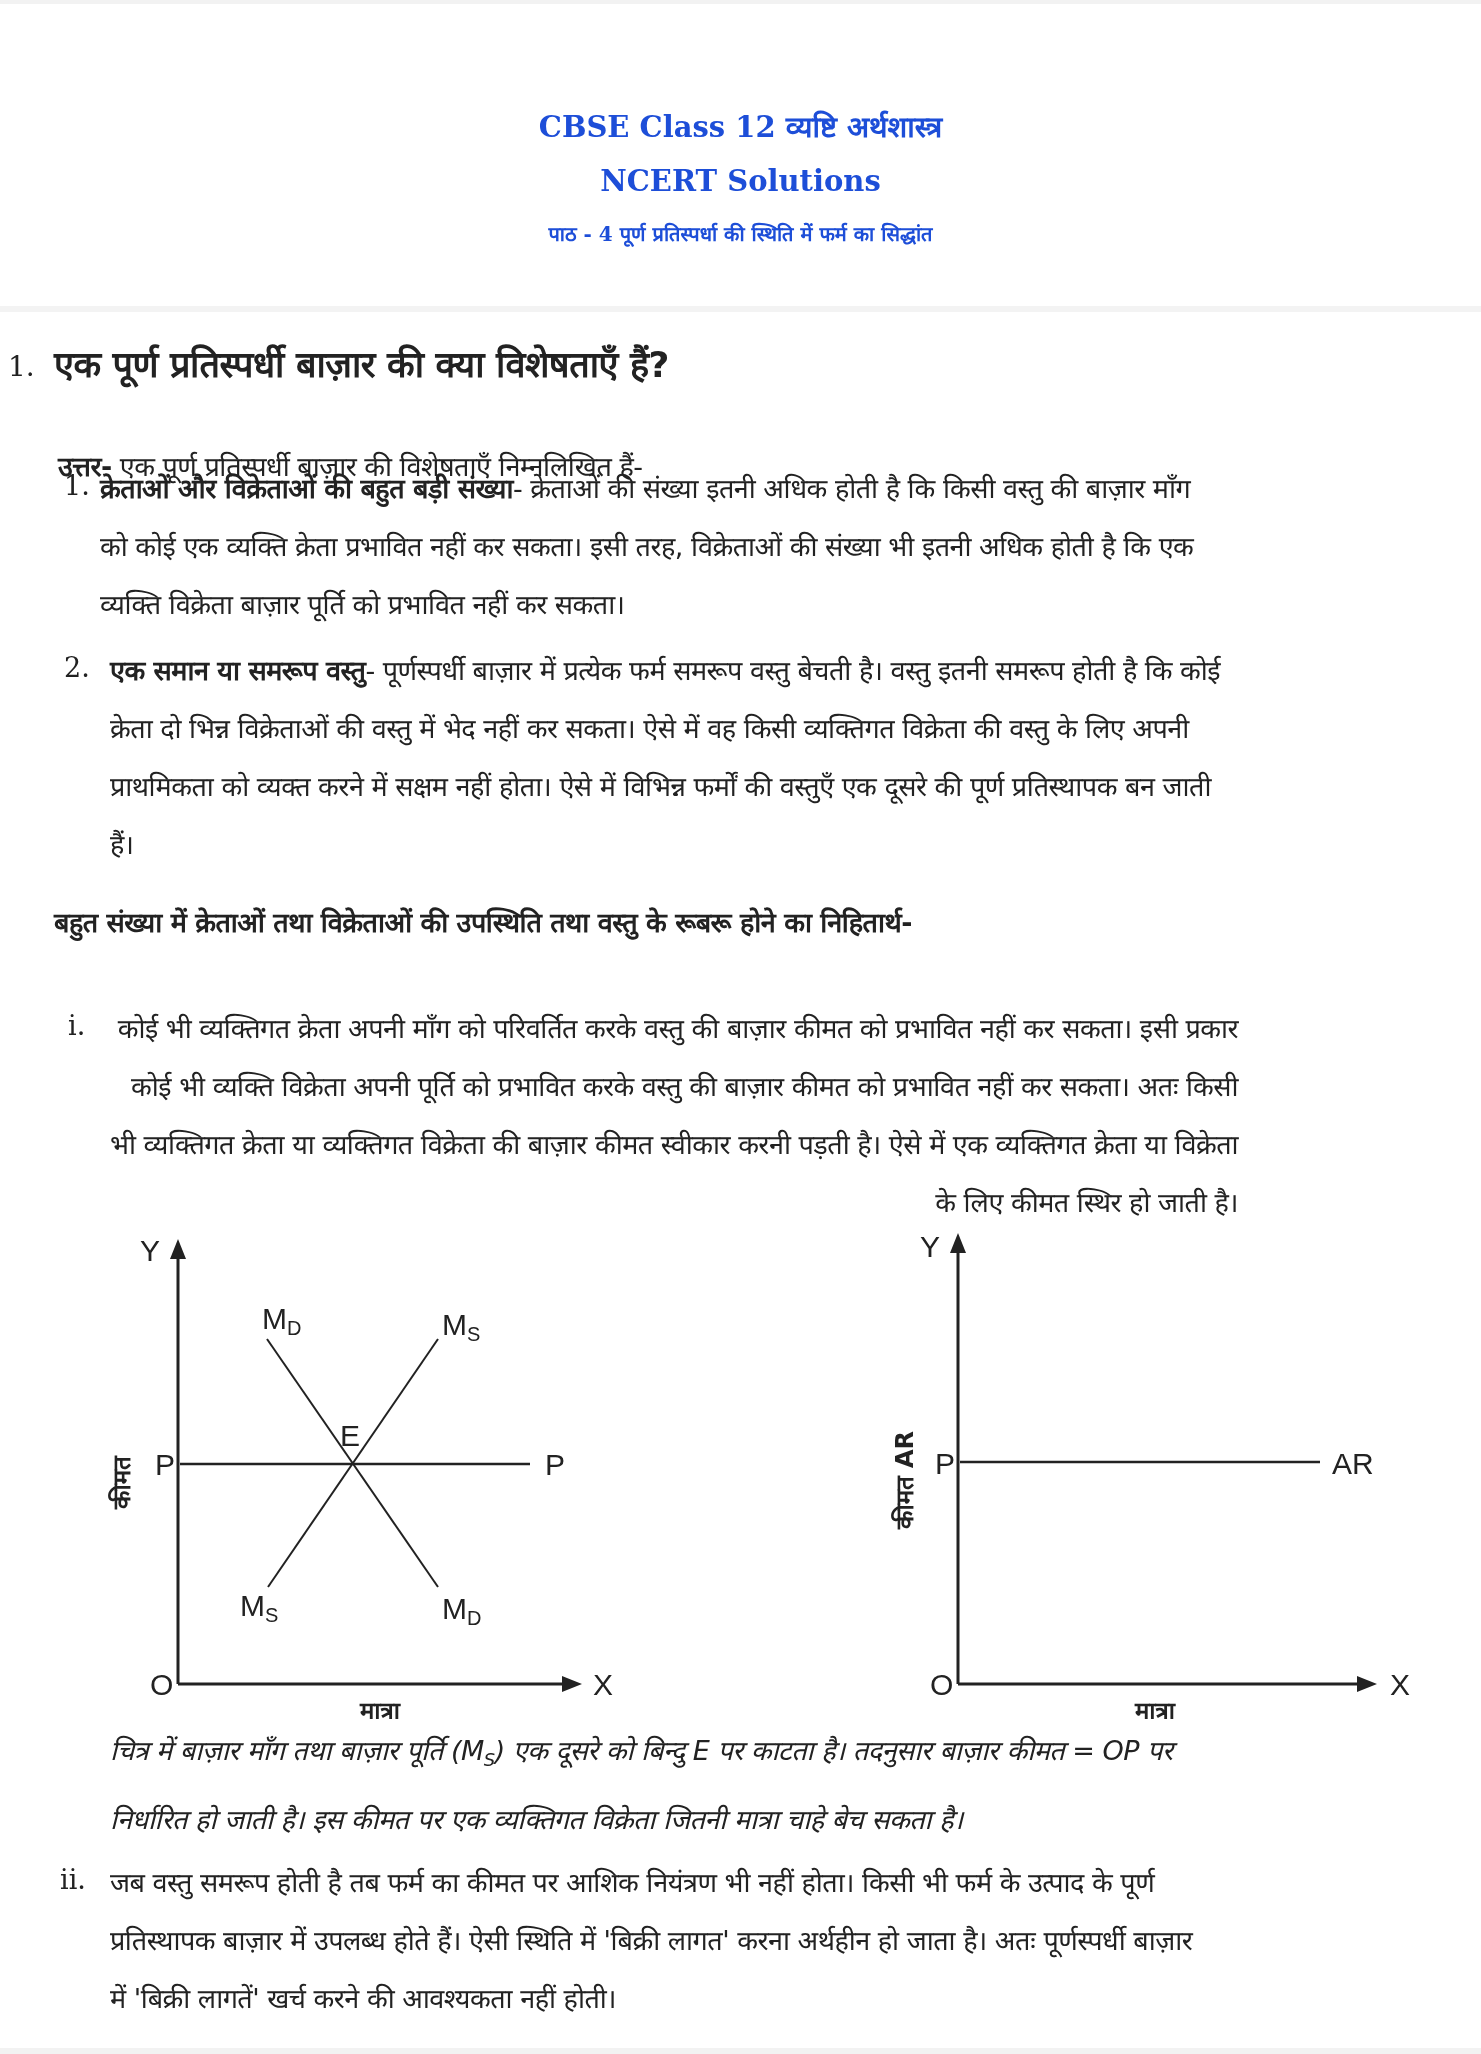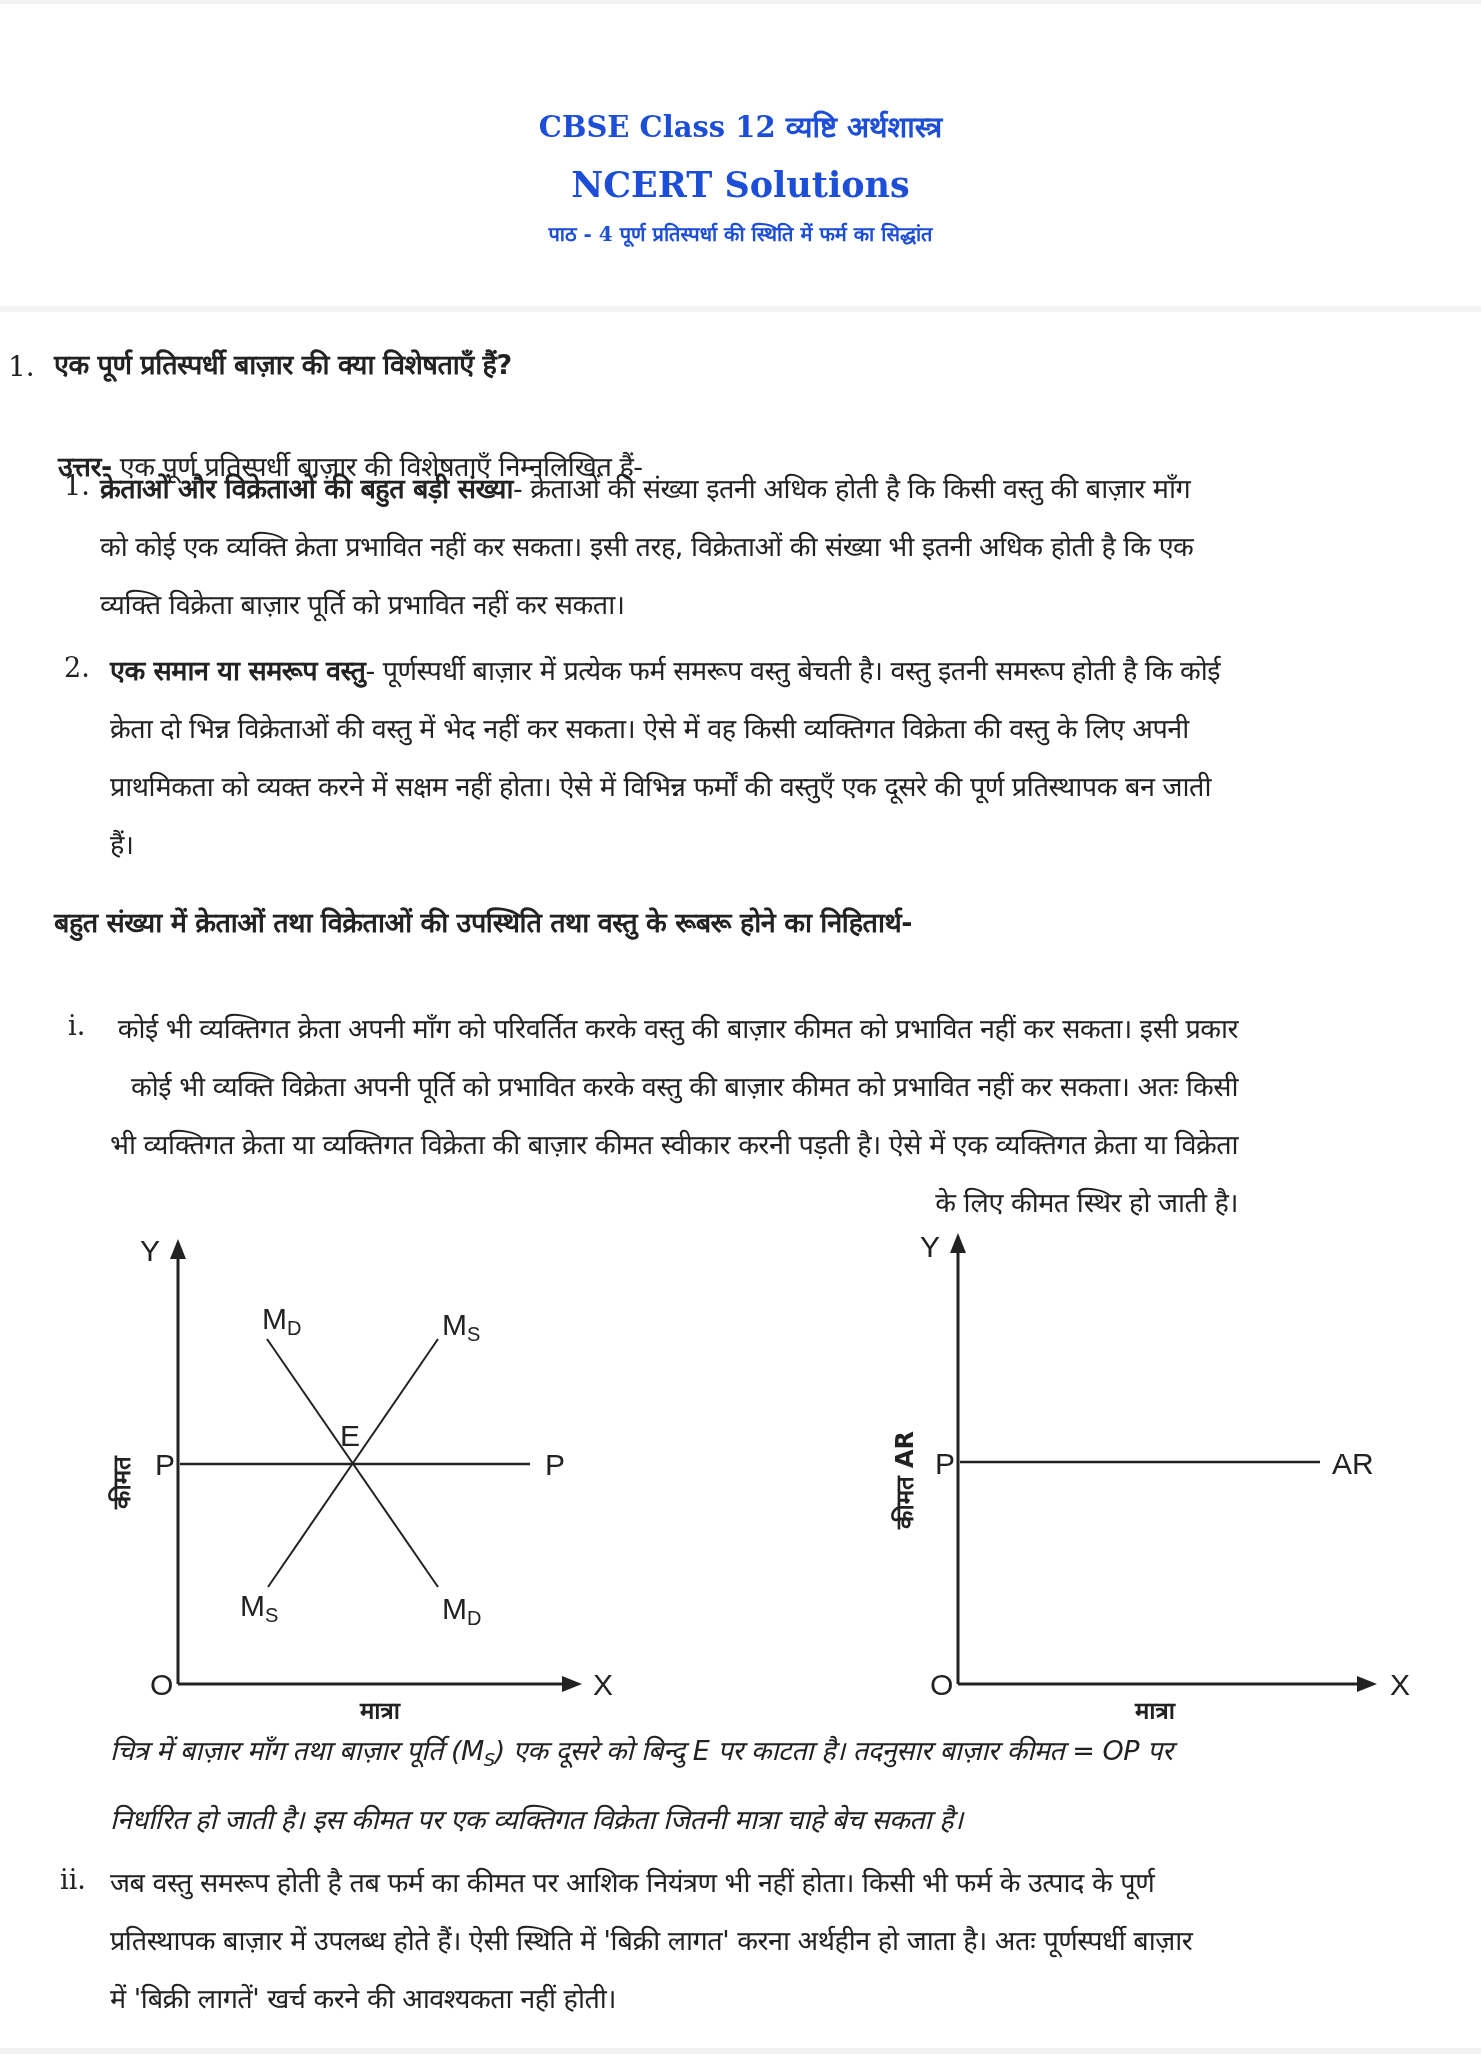--- a/index.html
+++ b/index.html
@@ -15,21 +15,21 @@
   .header {
     position: absolute; left: 0; top: 0; width: 1481px; height: 302px;
     background: #ffffff; border-bottom: 6px solid #f3f3f3;
     text-align: center;
   }
   .header .line {
     position: absolute; left: 0; width: 100%; text-align: center;
     font-family: "DejaVu Serif", serif; font-weight: bold; color: #1d4ed8;
   }
   .h1 { top: 102px; font-size: 29px; }
-  .h2 { top: 160px; font-size: 35px; }
+  .h2 { top: 160px; font-size: 29px; }
   .h3 { top: 216px; font-size: 20px; }
   .txt {
     position: absolute; font-family: "DejaVu Sans", sans-serif; font-size: 27px;
     line-height: 58px; color: #222; letter-spacing: -0.5px;
   }
   .num { position: absolute; font-family: "DejaVu Serif", serif; font-size: 27px; color: #222; }
   b, .bold { font-weight: bold; }
 
   .diagram { position: absolute; }
   .diagram svg { display: block; }
@@ -42,21 +42,21 @@
 
 <div class="page">
 
   <div class="header">
     <div class="line h1">CBSE Class 12 व्यष्टि अर्थशास्त्र</div>
     <div class="line h2">NCERT Solutions</div>
     <div class="line h3">पाठ - 4 पूर्ण प्रतिस्पर्धा की स्थिति में फर्म का सिद्धांत</div>
   </div>
 
   <div class="num" style="left:8px; top:346px; font-size:28px;">1.</div>
-  <div class="txt bold" style="left:54px; top:340px; line-height:42px; font-size:27px;">एक पूर्ण प्रतिस्पर्धी बाज़ार की क्या विशेषताएँ हैं?</div>
+  <div class="txt bold" style="left:54px; top:340px; line-height:42px; font-size:36px;">एक पूर्ण प्रतिस्पर्धी बाज़ार की क्या विशेषताएँ हैं?</div>
 
   <div class="txt" style="left:58px; top:400px; line-height:40px;margin-top:43px;">
     <span class="bold">उत्तर-</span><span> एक पूर्ण प्रतिस्पर्धी बाज़ार की विशेषताएँ निम्नलिखित हैं-</span>
   </div>
 
   <div class="num" style="left:64px; top:466px;">1.</div>
   <div class="txt" style="left:100px; top:456px;">
     <div><span class="bold">क्रेताओं और विक्रेताओं की बहुत बड़ी संख्या</span><span>- क्रेताओं की संख्या इतनी अधिक होती है कि किसी वस्तु की बाज़ार माँग</span></div>
     <div>को कोई एक व्यक्ति क्रेता प्रभावित नहीं कर सकता। इसी तरह, विक्रेताओं की संख्या भी इतनी अधिक होती है कि एक</div>
     <div>व्यक्ति विक्रेता बाज़ार पूर्ति को प्रभावित नहीं कर सकता।</div>

